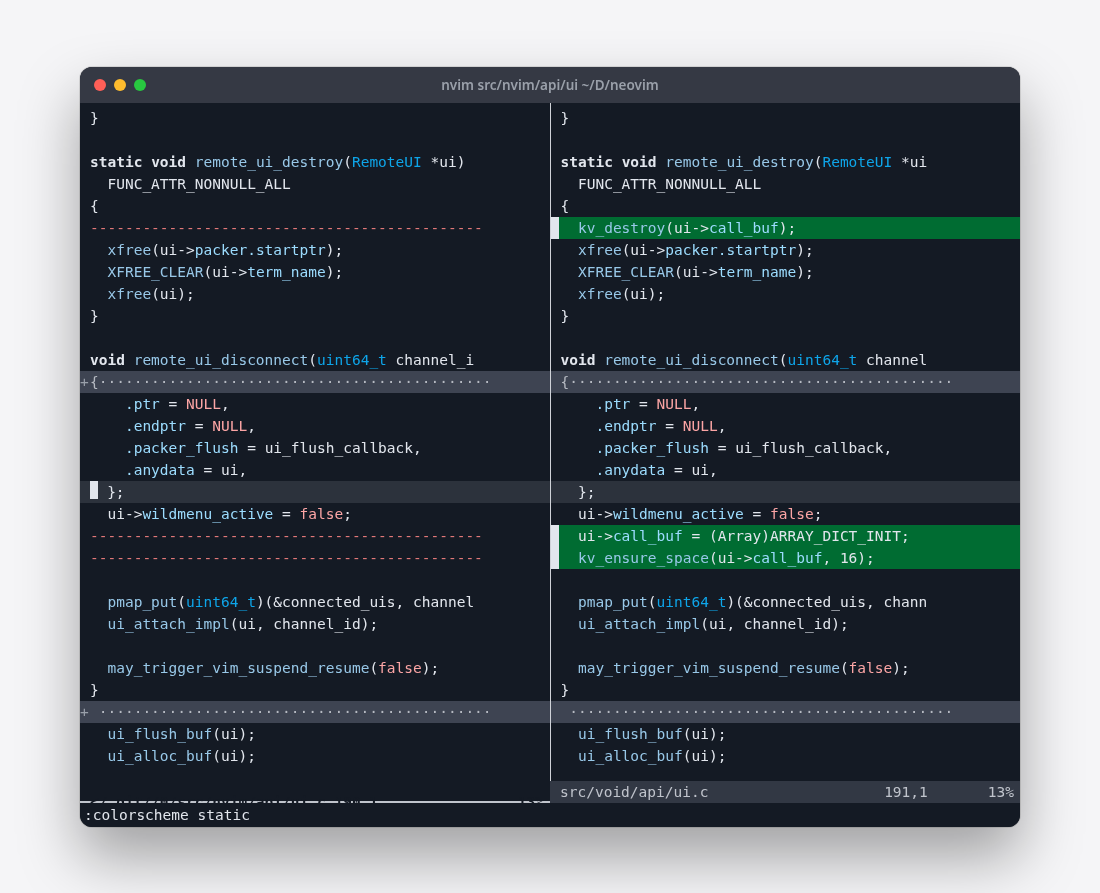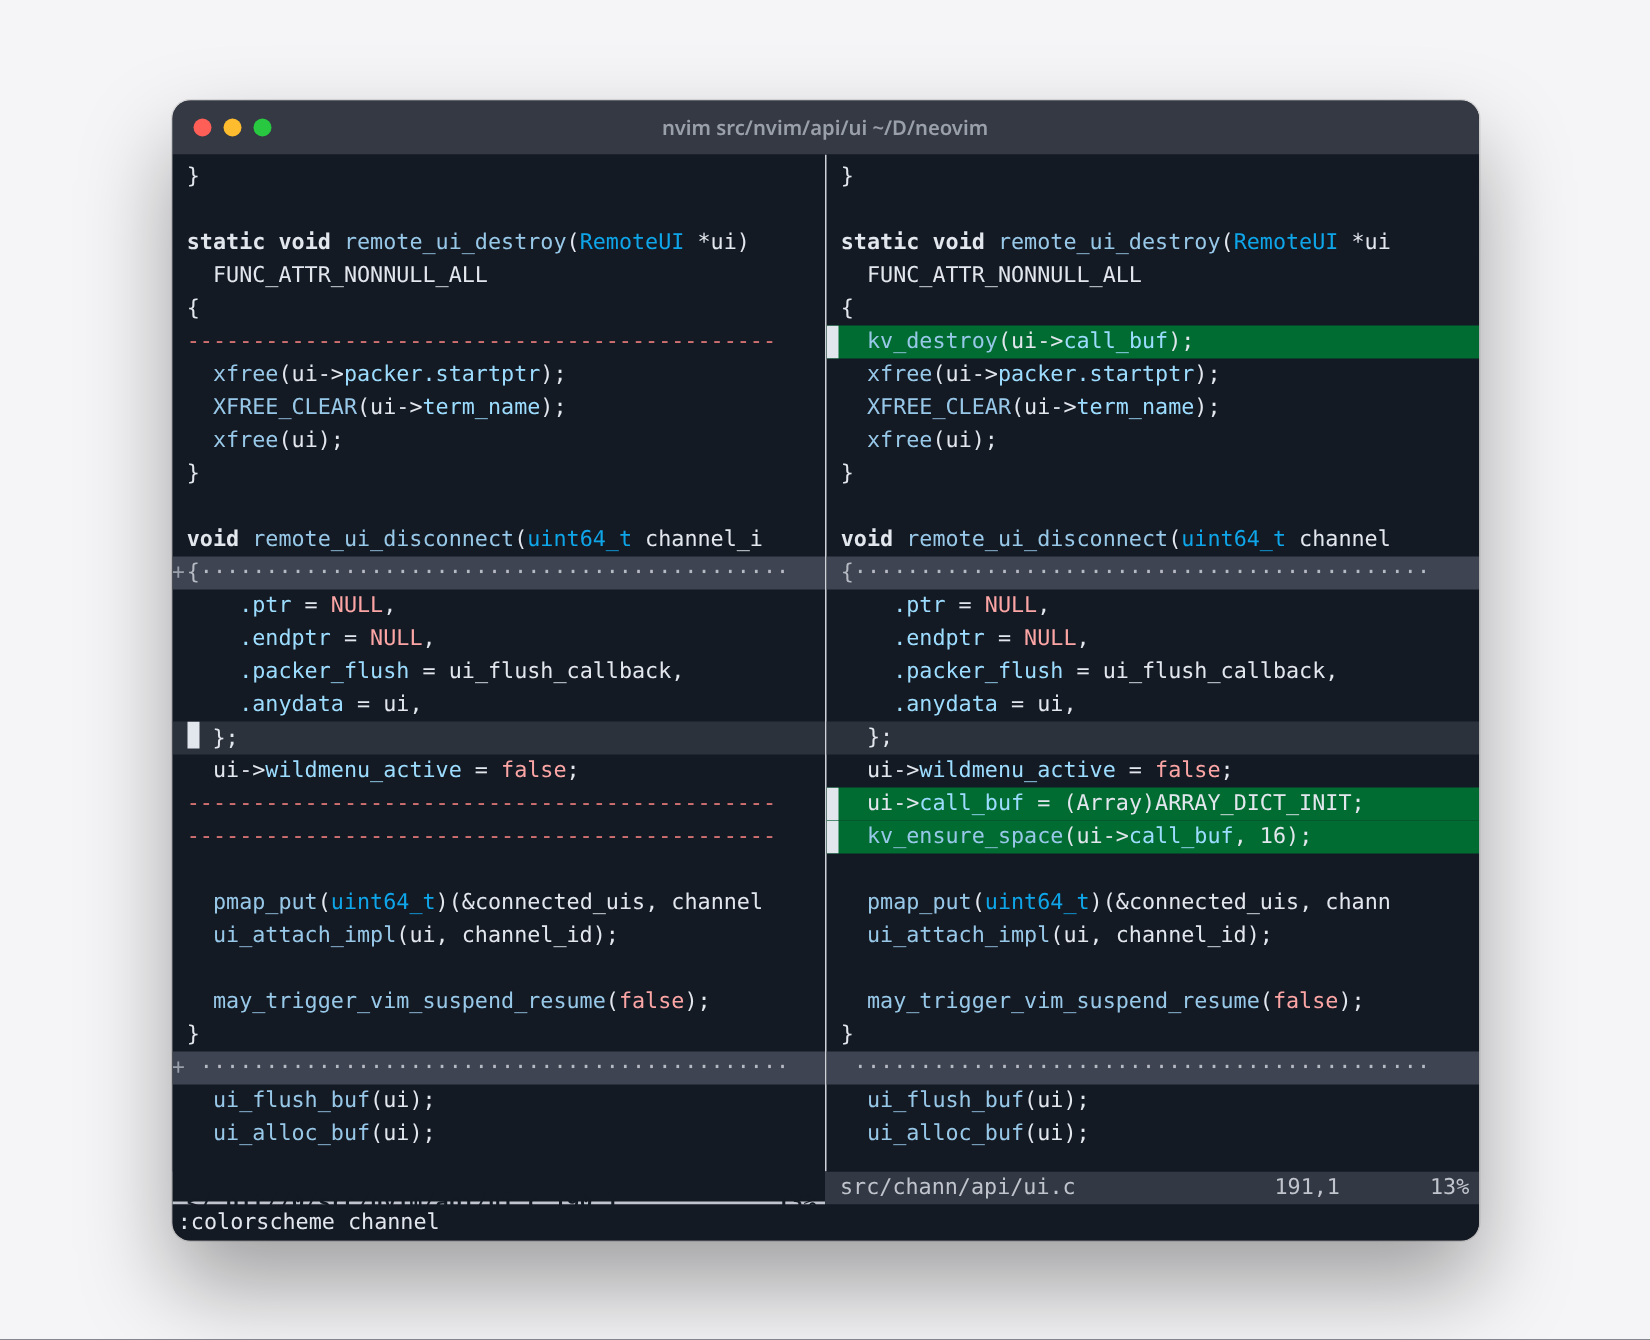--- a/index.html
+++ b/index.html
@@ -5,21 +5,21 @@
   * { box-sizing: border-box; margin: 0; padding: 0; }
   body {
     background: #f5f5f7;
     font-family: ui-monospace, 'SF Mono', Menlo, Consolas, monospace;
     display: flex;
     align-items: center;
     justify-content: center;
     min-height: 893px;
   }
   .window {
-    width: 871px;
+    width: 940px;
     height: 760px;
     background: #141a24;
     border-radius: 12px;
     box-shadow: 0 30px 60px rgba(0,0,0,0.35), 0 0 0 1px rgba(0,0,0,0.1);
     display: flex;
     flex-direction: column;
     overflow: hidden;
   }
   .titlebar {
     height: 36px;
@@ -177,24 +177,24 @@
     </div>
     <div class="statusbars">
       <div class="status-left">
         <span>&lt;/.git//0/src/nvim/api/ui.c</span>
         <span>&nbsp;</span>
         <span>190,1</span>
         <span class="grow"></span>
         <span>13%</span>
       </div>
       <div class="status-right">
-        <span>src/chann/api/ui.c</span>
+        <span>src/void/api/ui.c</span>
         <span class="grow"></span>
         <span>191,1</span>
         <span style="width:60px"></span>
         <span>13%</span>
       </div>
     </div>
     <div class="cmdline">
-      <span>:colorscheme channel</span>
+      <span>:colorscheme static</span>
     </div>
   </div>
 </div>
 
 </body></html>

